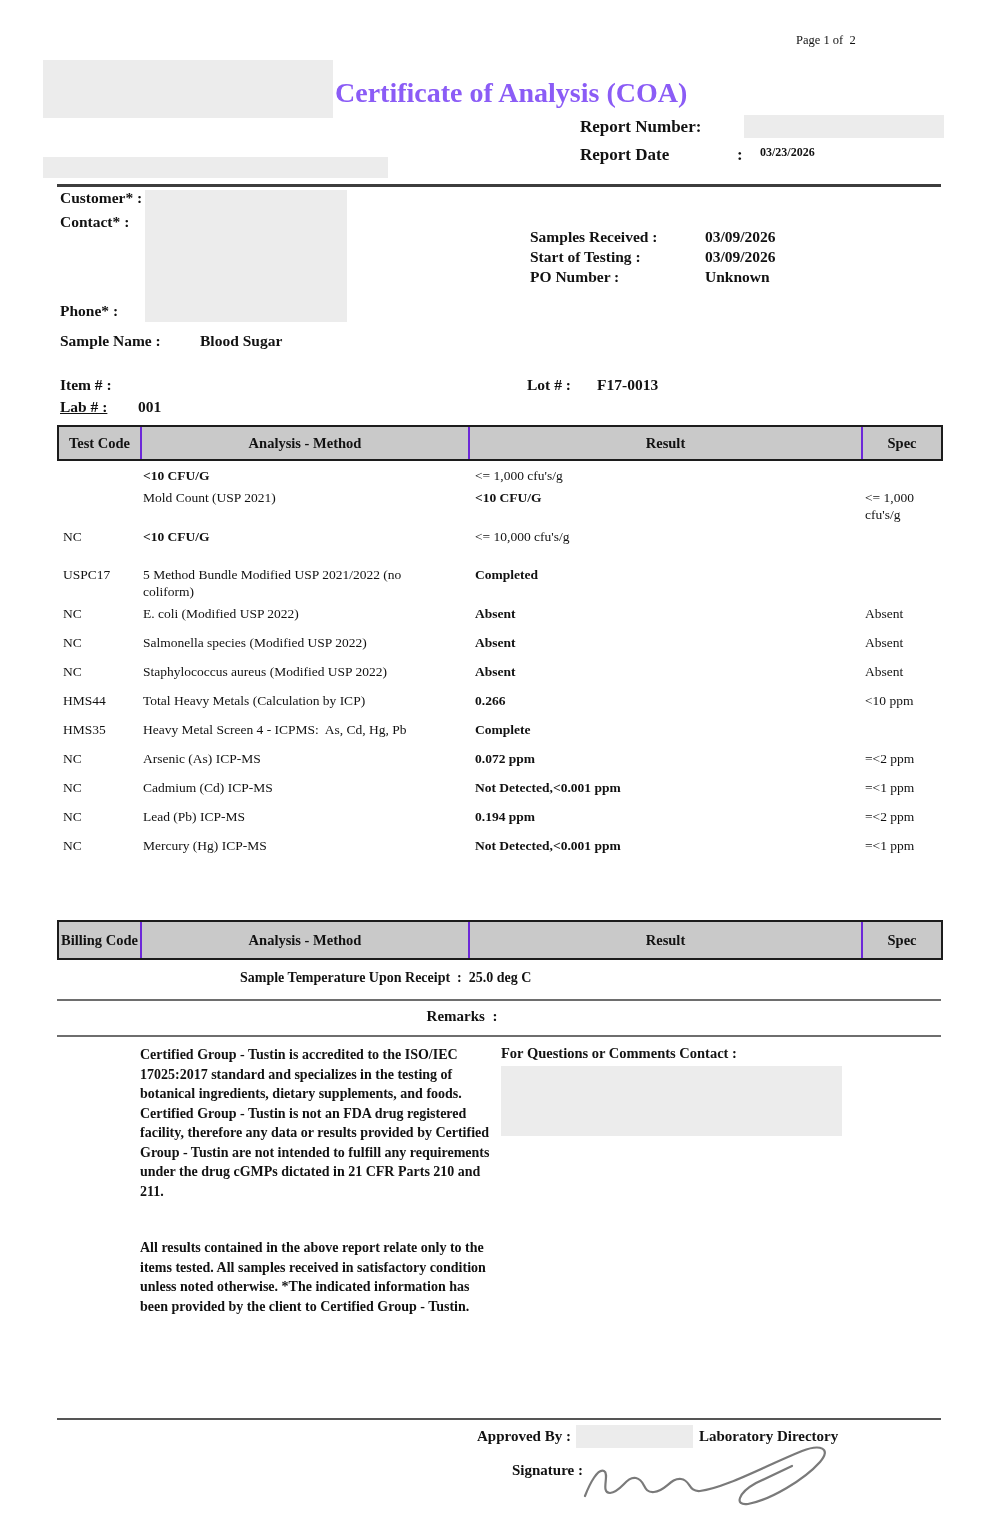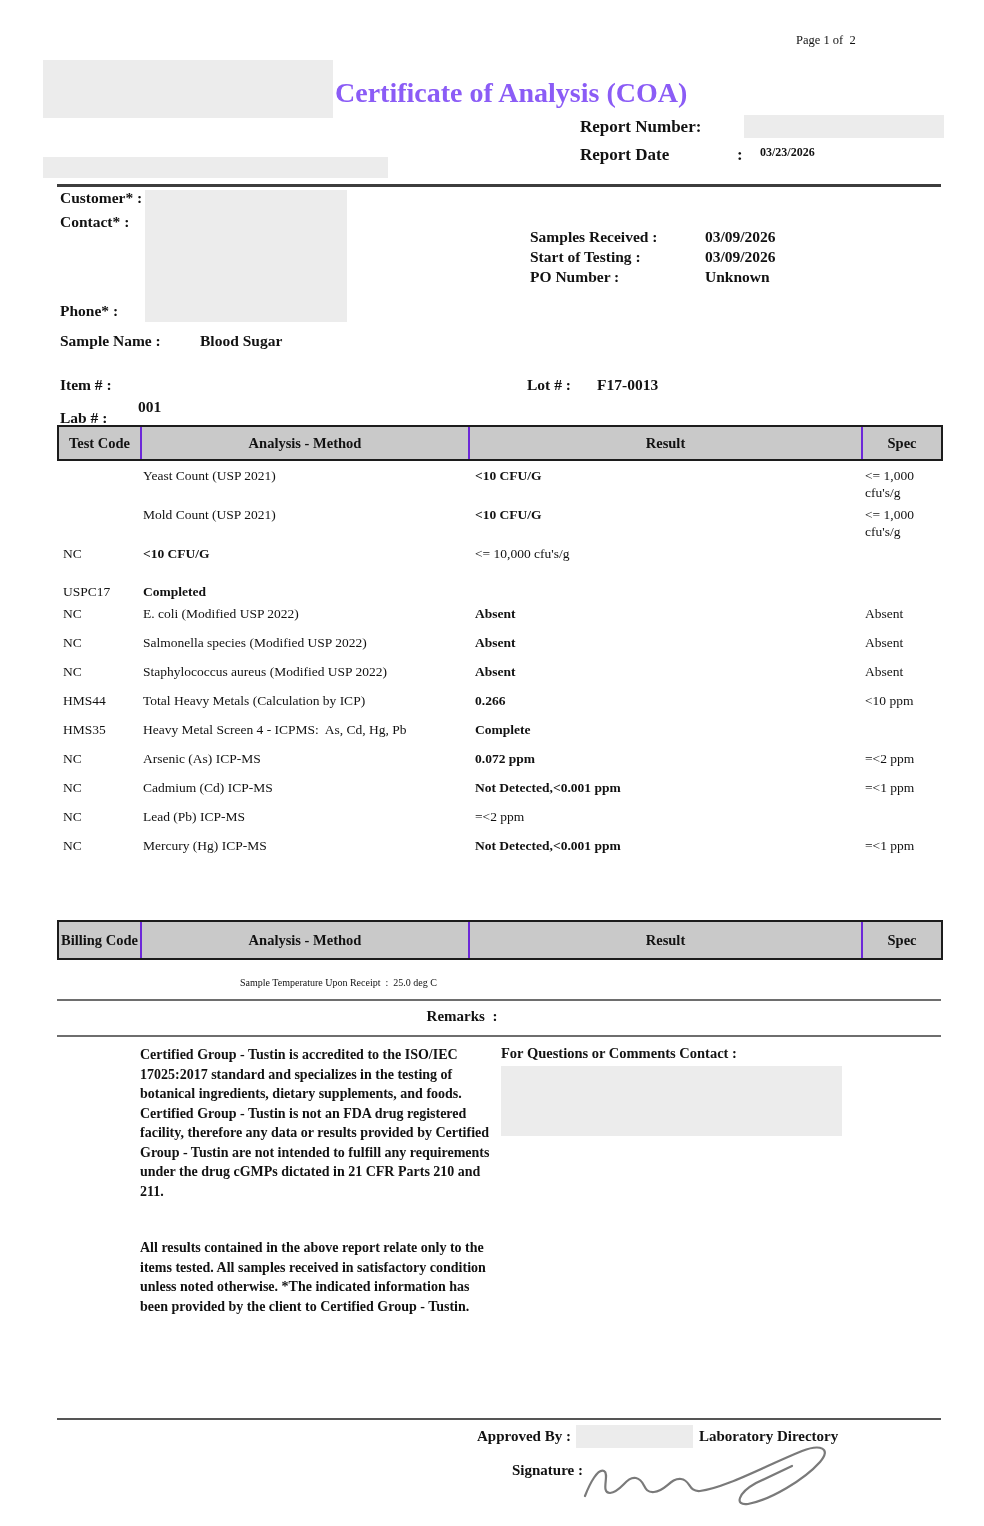--- a/index.html
+++ b/index.html
@@ -31,21 +31,21 @@
   .customer { left:60px; top:189px; }
   .contact  { left:60px; top:213px; }
   .contact-box { left:145px; top:190px; width:202px; height:132px; }
   .recv-l { left:530px; top:228px; } .recv-v { left:705px; top:228px; }
   .start-l { left:530px; top:248px; } .start-v { left:705px; top:248px; }
   .po-l { left:530px; top:268px; } .po-v { left:705px; top:268px; }
   .phone { left:60px; top:302px; }
   .sname-l { left:60px; top:332px; } .sname-v { left:200px; top:332px; }
   .item-l { left:60px; top:376px;text-align:right; }
   .lot-l { left:527px; top:376px; } .lot-v { left:597px; top:376px; }
-  .lab-l { left:60px; top:409px; } .lab-v { left:138px; top:398px; }
+  .lab-l { left:60px; top:398px;text-decoration:underline; } .lab-v { left:138px; top:398px; }
 
   
   .thead {
     position:absolute; left:57px; width:886px; display:grid;
     grid-template-columns:83px 328px 393px 1fr;
     background:#c9c9c9; border:2px solid #1c1c1c; box-sizing:border-box;
   }
   .thead .hc {
     display:flex; align-items:center; justify-content:center; text-align:center;
     font-weight:bold; font-size:14.5px; border-right:2px solid #6d28d9; padding:2px;
@@ -58,21 +58,21 @@
   .trow { display:grid; grid-template-columns:86px 332px 390px 78px; font-size:13.5px; line-height:17px; margin-bottom:12px; }
   .trow:nth-child(1), .trow:nth-child(2), .trow:nth-child(3) { margin-bottom:5px; }
   .trow:nth-child(4) { margin-top:21px; margin-bottom:5px; }
   .trow:nth-child(10) { margin-top:9px; }
   .cell-code { padding-left:6px; }
   .cell-method { white-space:pre-wrap; padding-right:4px; }
   .cell-result { font-weight:bold; }
   .cell-spec { padding-right:2px; }
 
   
-  .temp-line { left:240px; top:970px; font-size:10px; font-weight:normal;margin-top:7px; }
+  .temp-line { left:240px; top:970px; font-size:14px; font-weight:bold; }
   .hr2 { left:57px; top:999px; width:884px; height:2px; background:#6e6e6e; }
   .remarks { left:57px; top:1008px; width:810px; text-align:center; font-size:15px; font-weight:bold; }
   .hr3 { left:57px; top:1035px; width:884px; height:2px; background:#6e6e6e; }
 
   
   .para { position:absolute; left:140px; width:352px; font-size:14px; font-weight:bold; line-height:19.5px; margin:0; }
   .p1 { top:1045px; }
   .p2 { top:1238px; }
   .contact-head { left:501px; top:1045px; font-size:14.5px; font-weight:bold; }
   .questions-box { left:501px; top:1066px; width:341px; height:70px; }
@@ -121,40 +121,41 @@
 
   <div class="thead t1">
     <div class="hc">Test Code</div>
     <div class="hc">Analysis - Method</div>
     <div class="hc">Result</div>
     <div class="hc">Spec</div>
   </div>
   <div class="tbody">
     <div class="trow">
       <div class="cell-code"></div>
-      <div class="cell-method">Yeast Count (USP 2021)</div>
       <div class="cell-result">&lt;10 CFU/G</div>
       <div class="cell-spec">&lt;= 1,000 cfu's/g</div>
     </div>
 
     <div class="trow">
       <div class="cell-code"></div>
       <div class="cell-method">Mold Count (USP 2021)</div>
       <div class="cell-result">&lt;10 CFU/G</div>
       <div class="cell-spec">&lt;= 1,000 cfu's/g</div>
     </div>
 
     <div class="trow">
       <div class="cell-code">NC</div>
       <div class="cell-result">&lt;10 CFU/G</div>
       <div class="cell-spec">&lt;= 10,000 cfu's/g</div>
     </div>
 
     <div class="trow">
       <div class="cell-code">USPC17</div>
+      <div class="cell-method">5 Method Bundle Modified USP 2021/2022 (no
+coliform)</div>
       <div class="cell-result">Completed</div>
       <div class="cell-spec"></div>
     </div>
 
     <div class="trow">
       <div class="cell-code">NC</div>
       <div class="cell-method">E. coli (Modified USP 2022)</div>
       <div class="cell-result">Absent</div>
       <div class="cell-spec">Absent</div>
     </div>
@@ -197,20 +198,21 @@
     <div class="trow">
       <div class="cell-code">NC</div>
       <div class="cell-method">Cadmium (Cd) ICP-MS</div>
       <div class="cell-result">Not Detected,&lt;0.001 ppm</div>
       <div class="cell-spec">=&lt;1 ppm</div>
     </div>
 
     <div class="trow">
       <div class="cell-code">NC</div>
       <div class="cell-method">Lead (Pb) ICP-MS</div>
+      <div class="cell-result">0.194 ppm</div>
       <div class="cell-spec">=&lt;2 ppm</div>
     </div>
 
     <div class="trow">
       <div class="cell-code">NC</div>
       <div class="cell-method">Mercury (Hg) ICP-MS</div>
       <div class="cell-result">Not Detected,&lt;0.001 ppm</div>
       <div class="cell-spec">=&lt;1 ppm</div>
     </div>
   </div>

